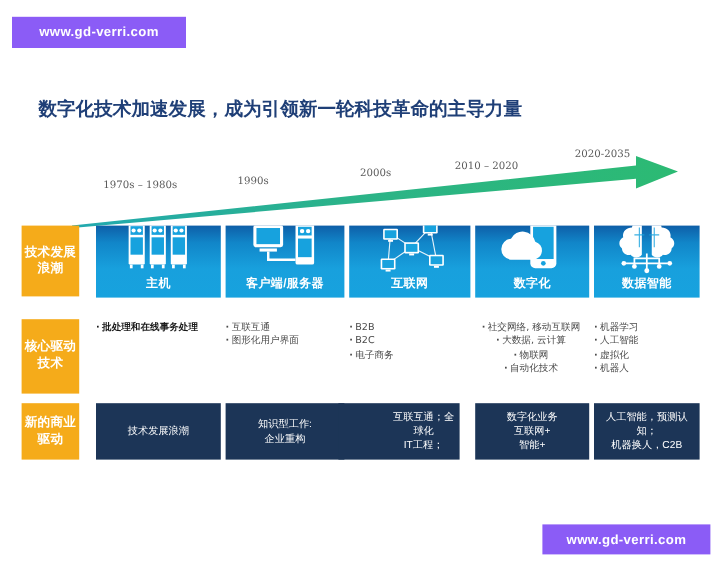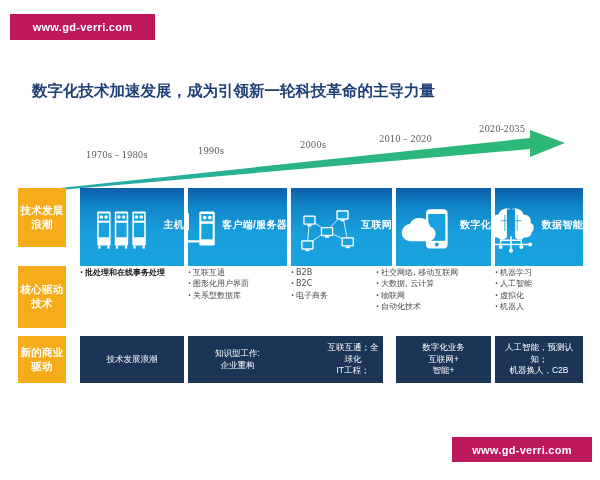--- a/index.html
+++ b/index.html
@@ -11,21 +11,21 @@
     width: 600px;
     height: 480px;
     position: relative;
     font-family: "Liberation Sans", "DejaVu Sans", sans-serif;
     overflow: hidden;
   }
 
   
   .watermark {
     position: absolute;
-    background: #be185d;
+    background: #8b5cf6;
     color: #ffffff;
     font-size: 11px;
     font-weight: bold;
     letter-spacing: 0.3px;
     display: flex;
     align-items: center;
     justify-content: center;
   }
   #wm-top  { left: 10px;  top: 14px;  width: 145px; height: 26px; }
   #wm-bot  { left: 452px; top: 437px; width: 140px; height: 25px; }
@@ -86,24 +86,24 @@
     letter-spacing: 0.2px;
   }
   #side-0 { top: 0px;   height: 59px; }
   #side-1 { top: 78px;  height: 62px; }
   #side-2 { top: 148px; height: 47px; }
 
   
   .wave-panel {
     position: absolute;
     top: 0;
-    height: 78px;
+    height: 60px;
     background: linear-gradient(to bottom, #0e5fa8 0%, #1186c9 24%, #18a0dd 60%, #17a2de 100%);
     display: flex;
-    flex-direction: row;
+    flex-direction: column;
     align-items: center;
     justify-content: flex-end;
     overflow: hidden;
   }
   .wave-icon {
     flex: 1 1 auto;
     display: flex;
     align-items: center;
     justify-content: center;
     width: 100%;
@@ -237,21 +237,20 @@
              <circle cx="48.2" cy="11" r="1.8" fill="#ffffff"></circle>
              <rect x="40" y="17" width="11" height="15" fill="#17a2de"></rect>
              <path d="M16 27.5 L16 34 L38 34" stroke="#ffffff" stroke-width="2" fill="none"></path>
           </svg>
         </div>
         <div class="wave-label">客户端/服务器</div>
       </div>
       <div class="tech-cell" style="left: 170px; width: 105px;">
         <div class="bullet-row">互联互通</div>
         <div class="bullet-row">图形化用户界面</div>
-        <div class="bullet-row">关系型数据库</div>
       </div>
       <div class="biz-cell" style="left: 170px; width: 99px;">知识型工作:
 企业重构</div>
       <div class="wave-panel" style="left: 273px; width: 101px;">
         <div class="wave-icon">
           <svg viewBox="0 0 60 46" width="62" height="48">
             <line x1="14" y1="13" x2="31" y2="24" stroke="#ffffff" stroke-width="0.9" opacity="0.9"></line>
             <line x1="46" y1="8" x2="31" y2="24" stroke="#ffffff" stroke-width="0.9" opacity="0.9"></line>
             <line x1="31" y1="24" x2="12" y2="37" stroke="#ffffff" stroke-width="0.9" opacity="0.9"></line>
             <line x1="31" y1="24" x2="51" y2="34" stroke="#ffffff" stroke-width="0.9" opacity="0.9"></line>
@@ -287,21 +286,21 @@
         <div class="wave-icon">
           <svg viewBox="0 0 60 46" width="62" height="48">
             <rect x="28" y="3" width="21" height="38" rx="4" fill="#ffffff"></rect>
              <rect x="30.2" y="7.5" width="16.6" height="26" fill="#17a2de"></rect>
              <circle cx="38.5" cy="37" r="1.9" fill="#17a2de"></circle>
              <path d="M12 34 a8.5 8.5 0 0 1 0.4 -16.9 a10.5 10.5 0 0 1 19.6 2.4 a7.4 7.4 0 0 1 -1.5 14.5 z" fill="#ffffff"></path>
           </svg>
         </div>
         <div class="wave-label">数字化</div>
       </div>
-      <div class="tech-cell" style="left: 358px; width: 101px;">
+      <div class="tech-cell" style="left: 374px; width: 101px; text-align: center;">
         <div class="bullet-row">社交网络, 移动互联网</div>
         <div class="bullet-row">大数据, 云计算</div>
         <div class="bullet-row">物联网</div>
         <div class="bullet-row">自动化技术</div>
       </div>
       <div class="biz-cell" style="left: 378px; width: 95px;">数字化业务
 互联网+
 智能+</div>
       <div class="wave-panel" style="left: 477px; width: 88px;">
         <div class="wave-icon">

